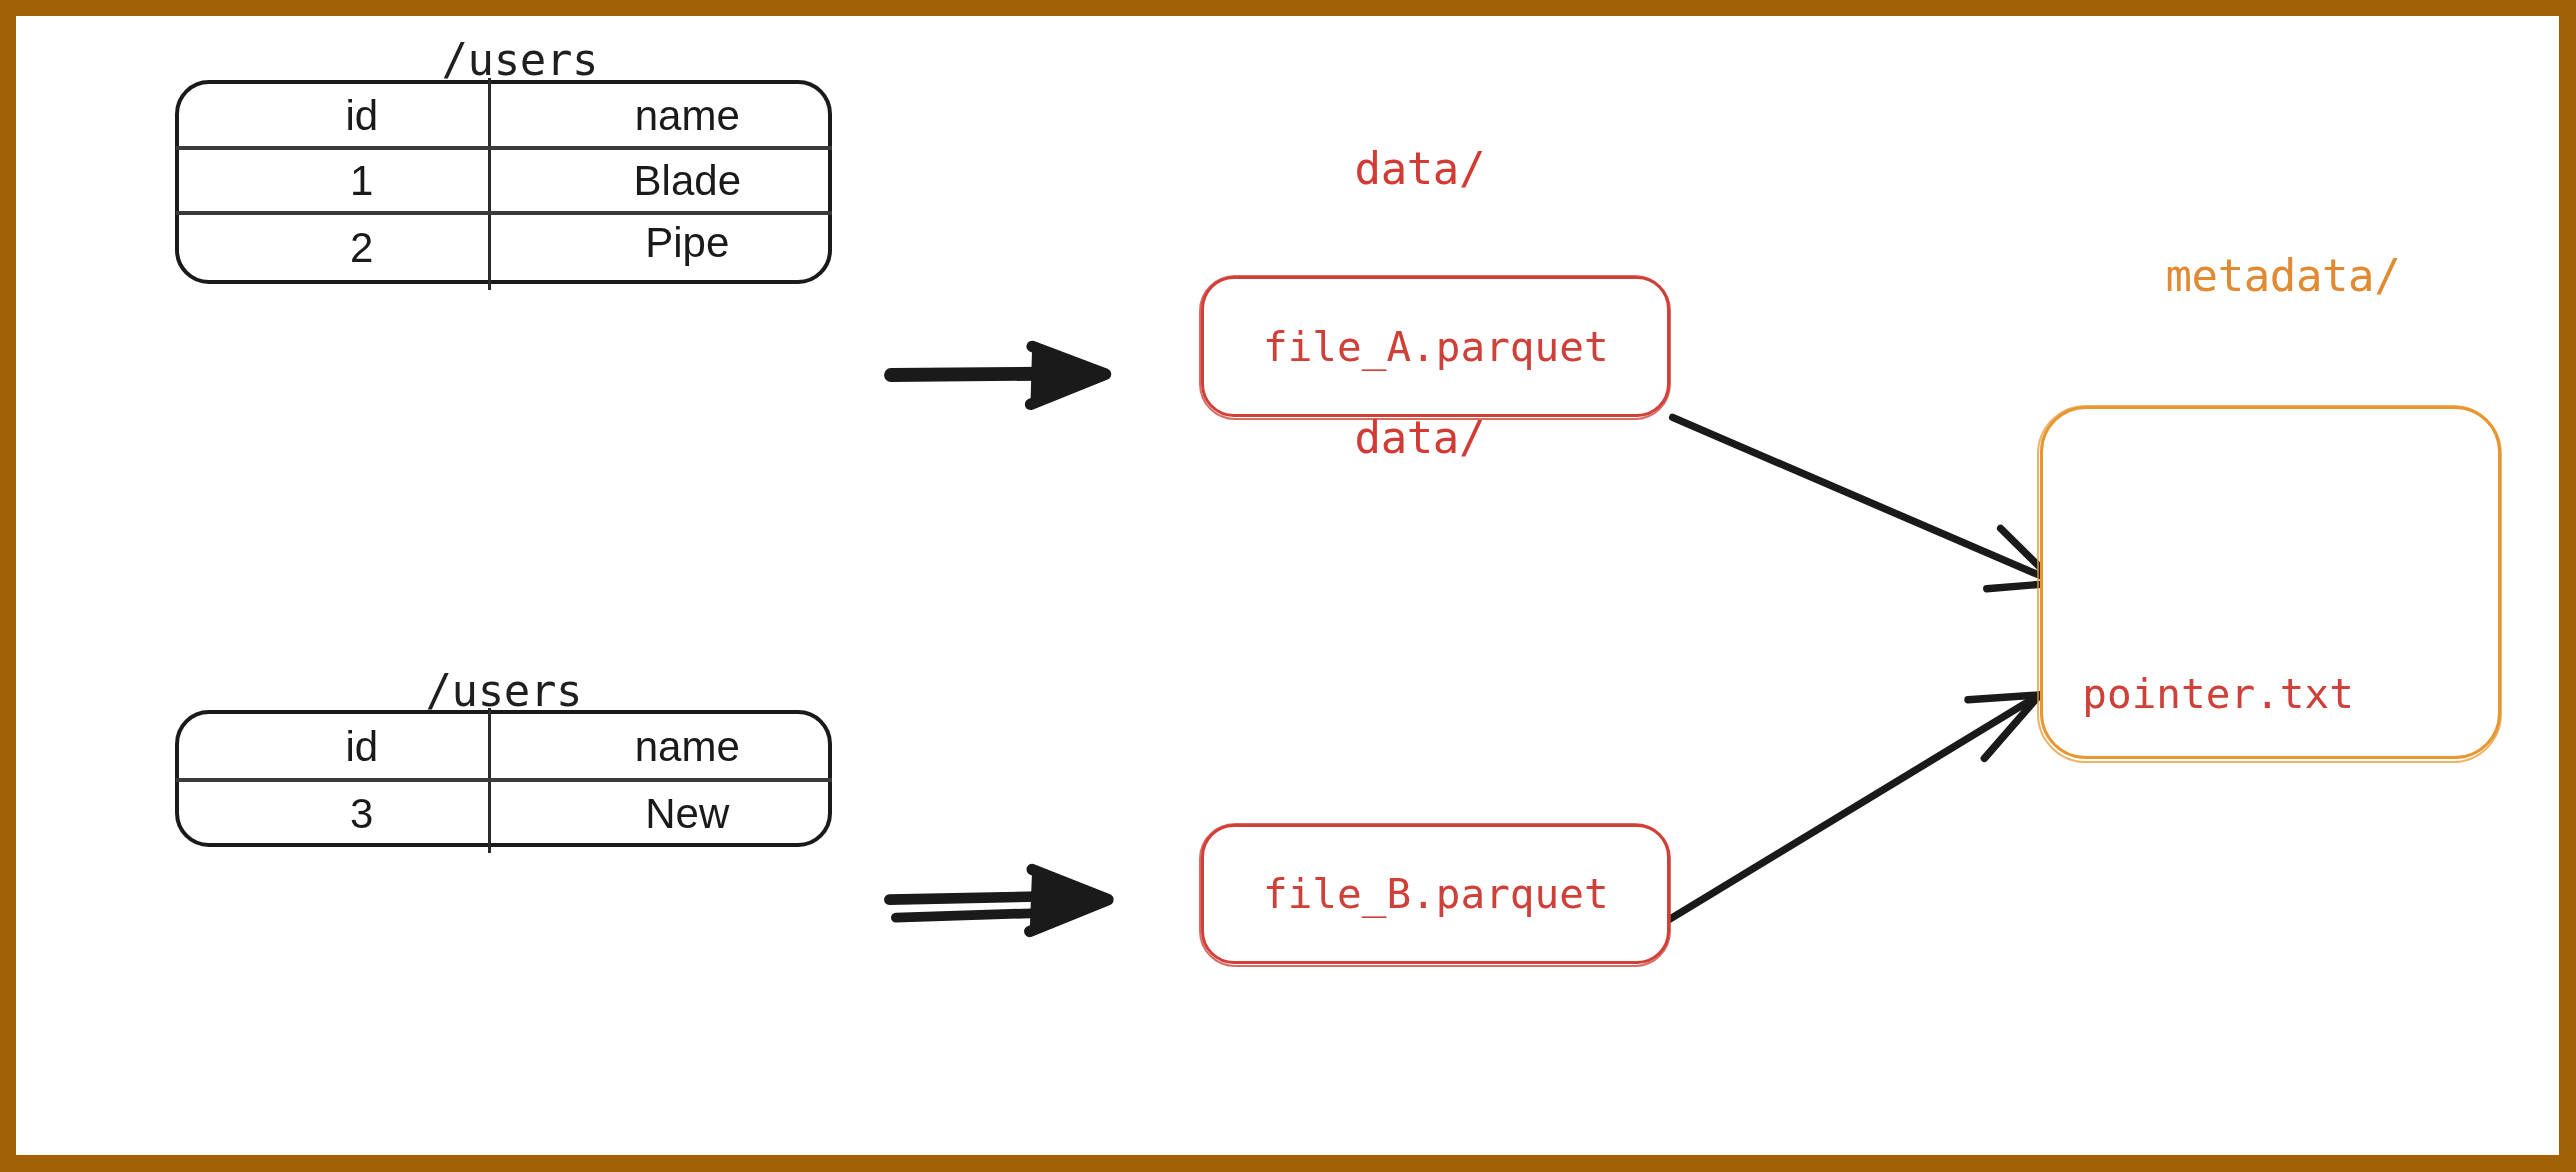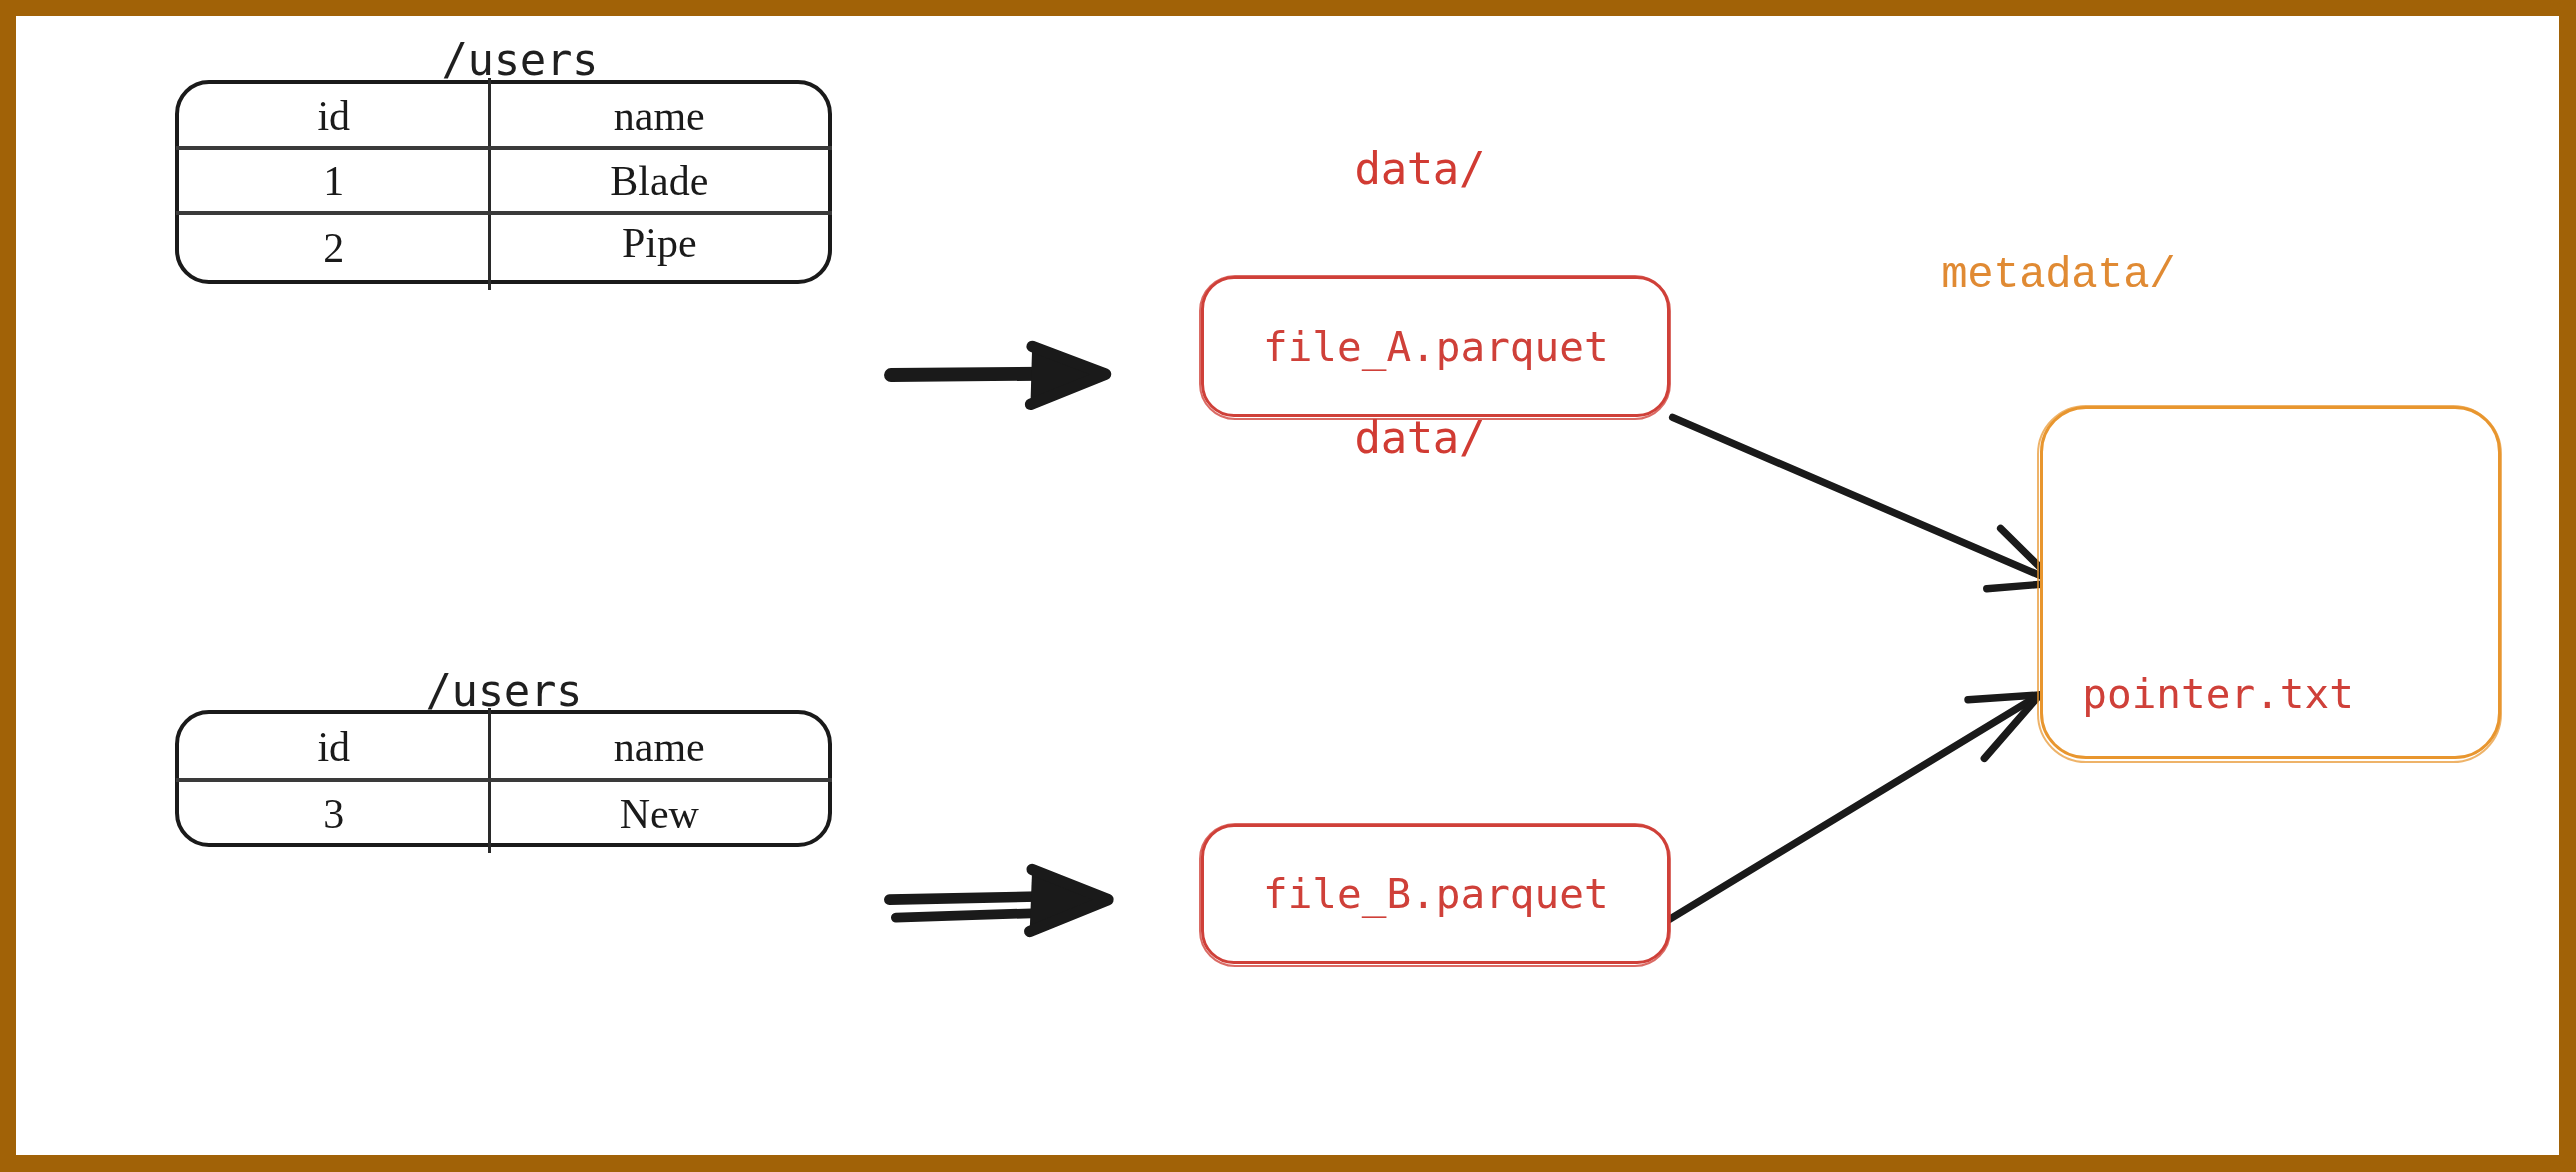--- a/index.html
+++ b/index.html
@@ -73,25 +73,26 @@
     left: -3.3px;
     right: -3.3px;
     height: 3.3px;
     background: #3a3a3a;
   }
   .users-table .cell {
     position: absolute;
     display: flex;
     align-items: center;
     justify-content: center;
-    font-family: Liberation Serif, serif;
+    font-family: Liberation Sans, sans-serif;
     font-size: 42px;
     color: #1a1a1a;
     font-weight: 500;
     white-space: nowrap;
+    padding-left: 28px;
   }
 
   
   .file-box {
     position: absolute;
     border: 3.3px solid #cf4039;
     border-radius: 33px;
     background: #ffffff;
     box-sizing: border-box;
     display: flex;
@@ -217,21 +218,21 @@
     <div class="file-box" style="left:1185px; top:260px; width:469px; height:141px;text-align:center;">
       <span class="fname">file_A.parquet</span>
     </div>
 
     <div class="grouplabel label-data" style="left:1167px; top:393px; width:473px; text-align:center; top:396px;">data/</div>
 
     <div class="file-box" style="left:1185px; top:808px; width:469px; height:140px;">
       <span class="fname">file_B.parquet</span>
     </div>
 
-    <div class="grouplabel label-meta" style="left:1925px; top:234px; width:384px; text-align:left;font-family:Liberation Mono, monospace;">metadata/</div>
+    <div class="grouplabel label-meta" style="left:2000px; top:234px; width:384px; text-align:right;">metadata/</div>
 
     <div class="meta-box" style="left:2024px; top:390px; width:461px; height:353px;">
       <div class="meta-item" style="left:39px; top:261px; color:#cf4039;">pointer.txt</div>
     </div>
 
   </div>
 </div>
 
 
 </body></html>

